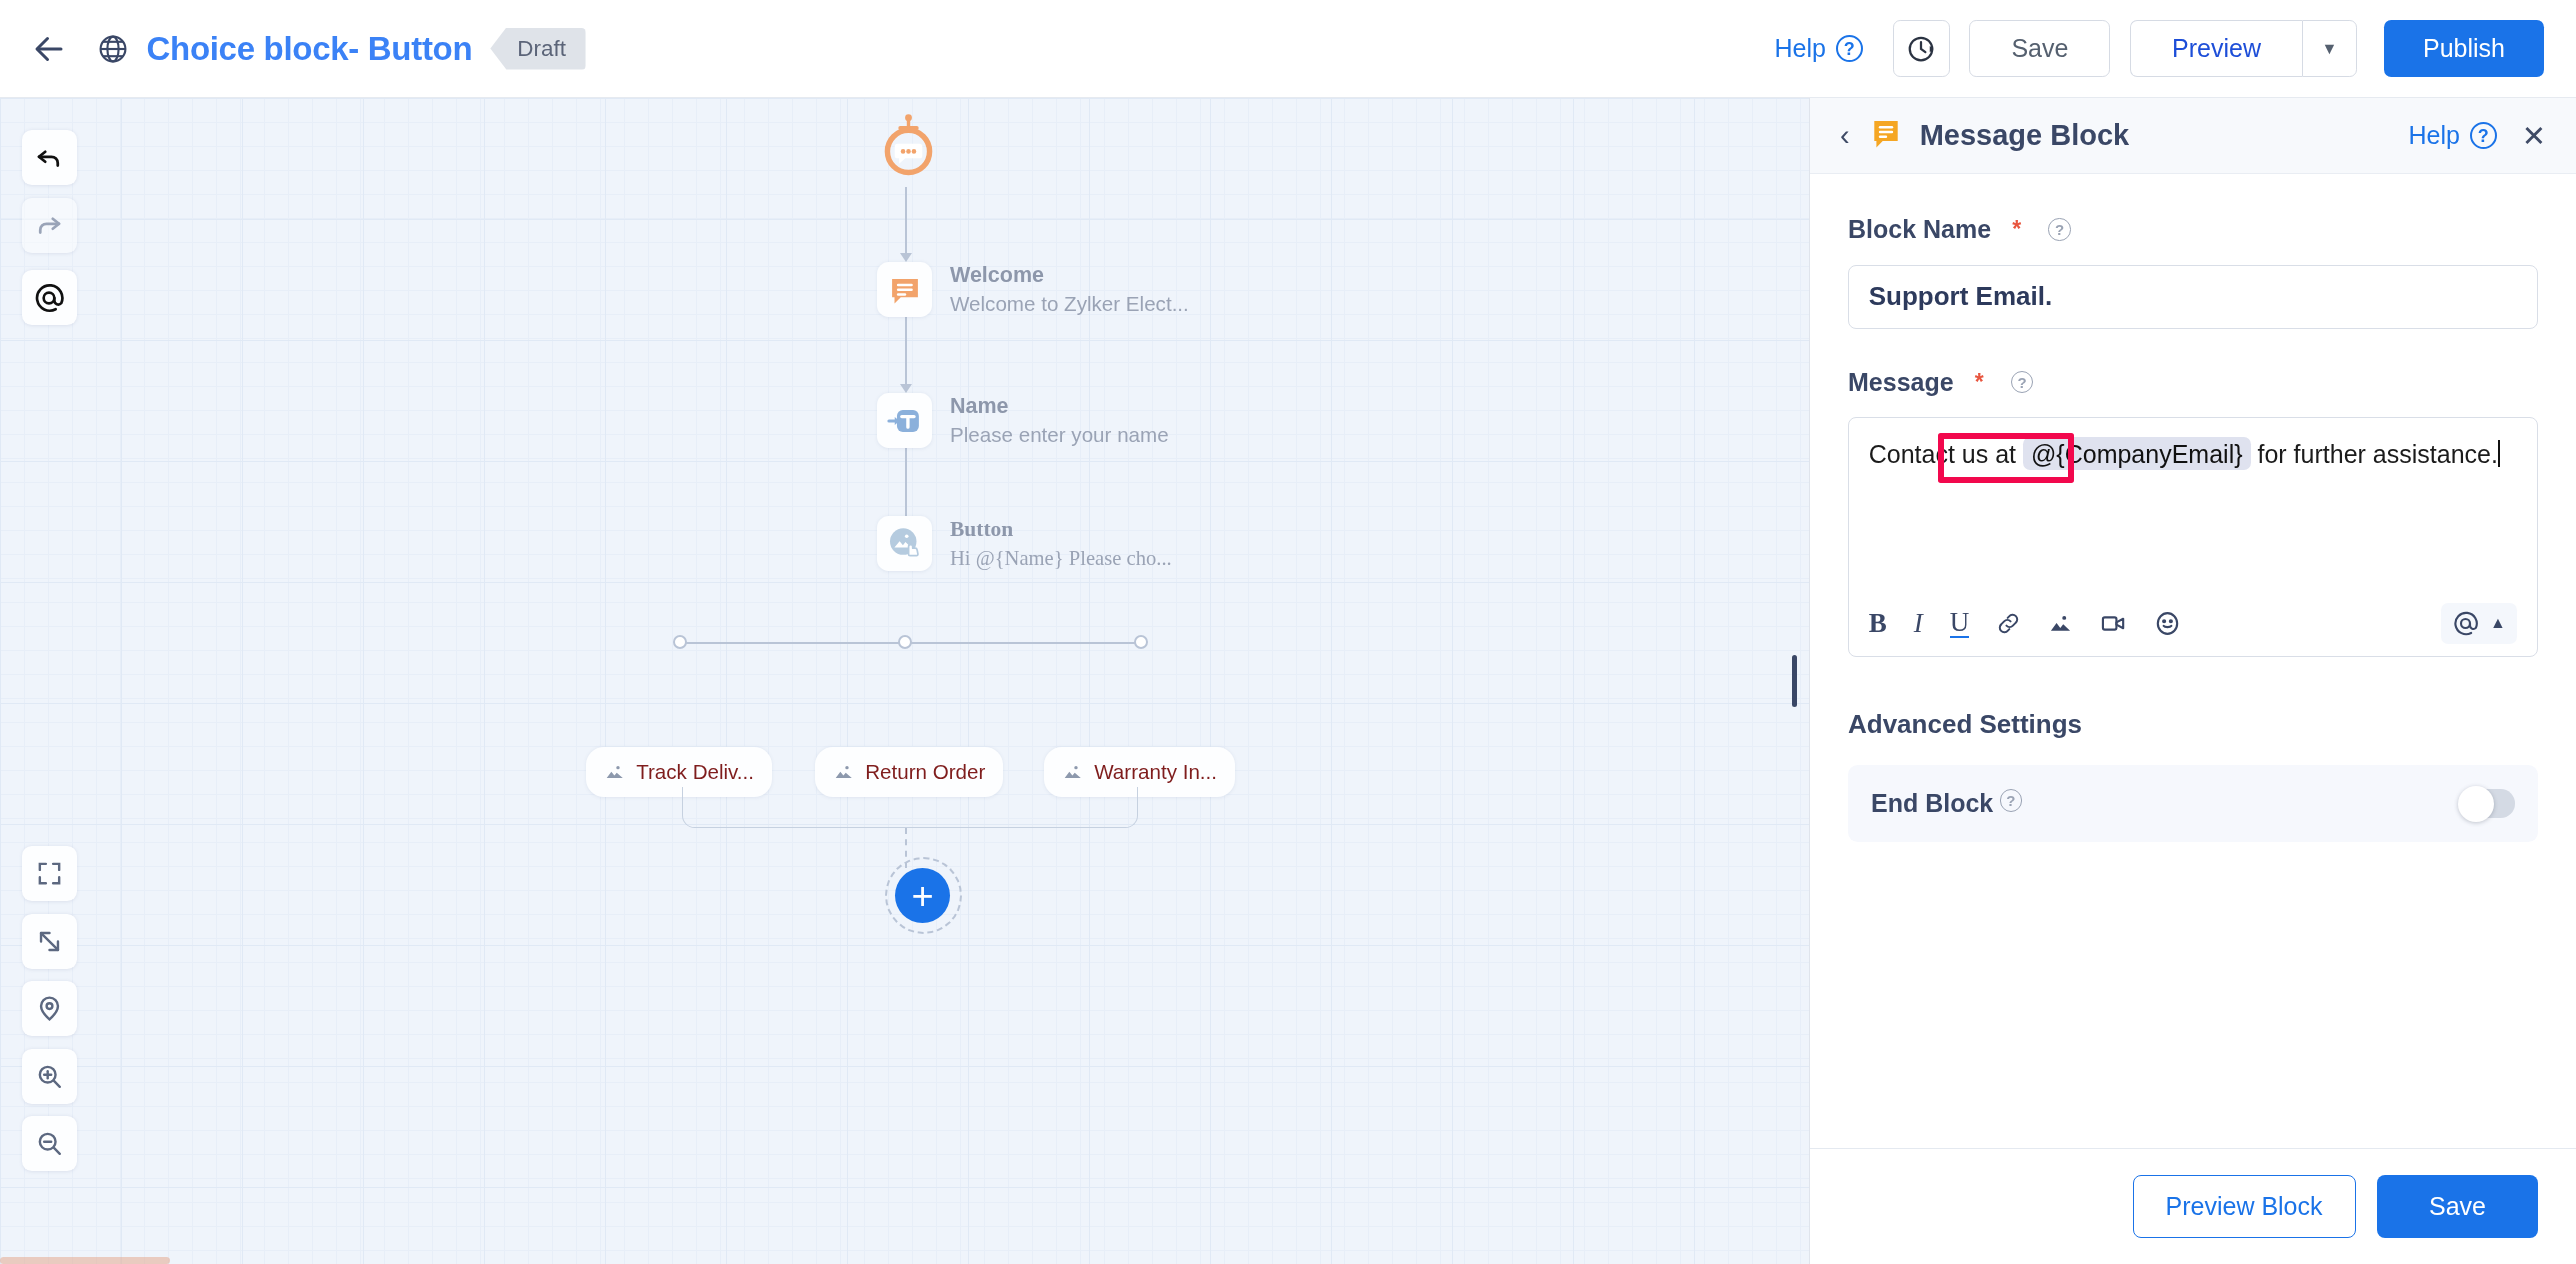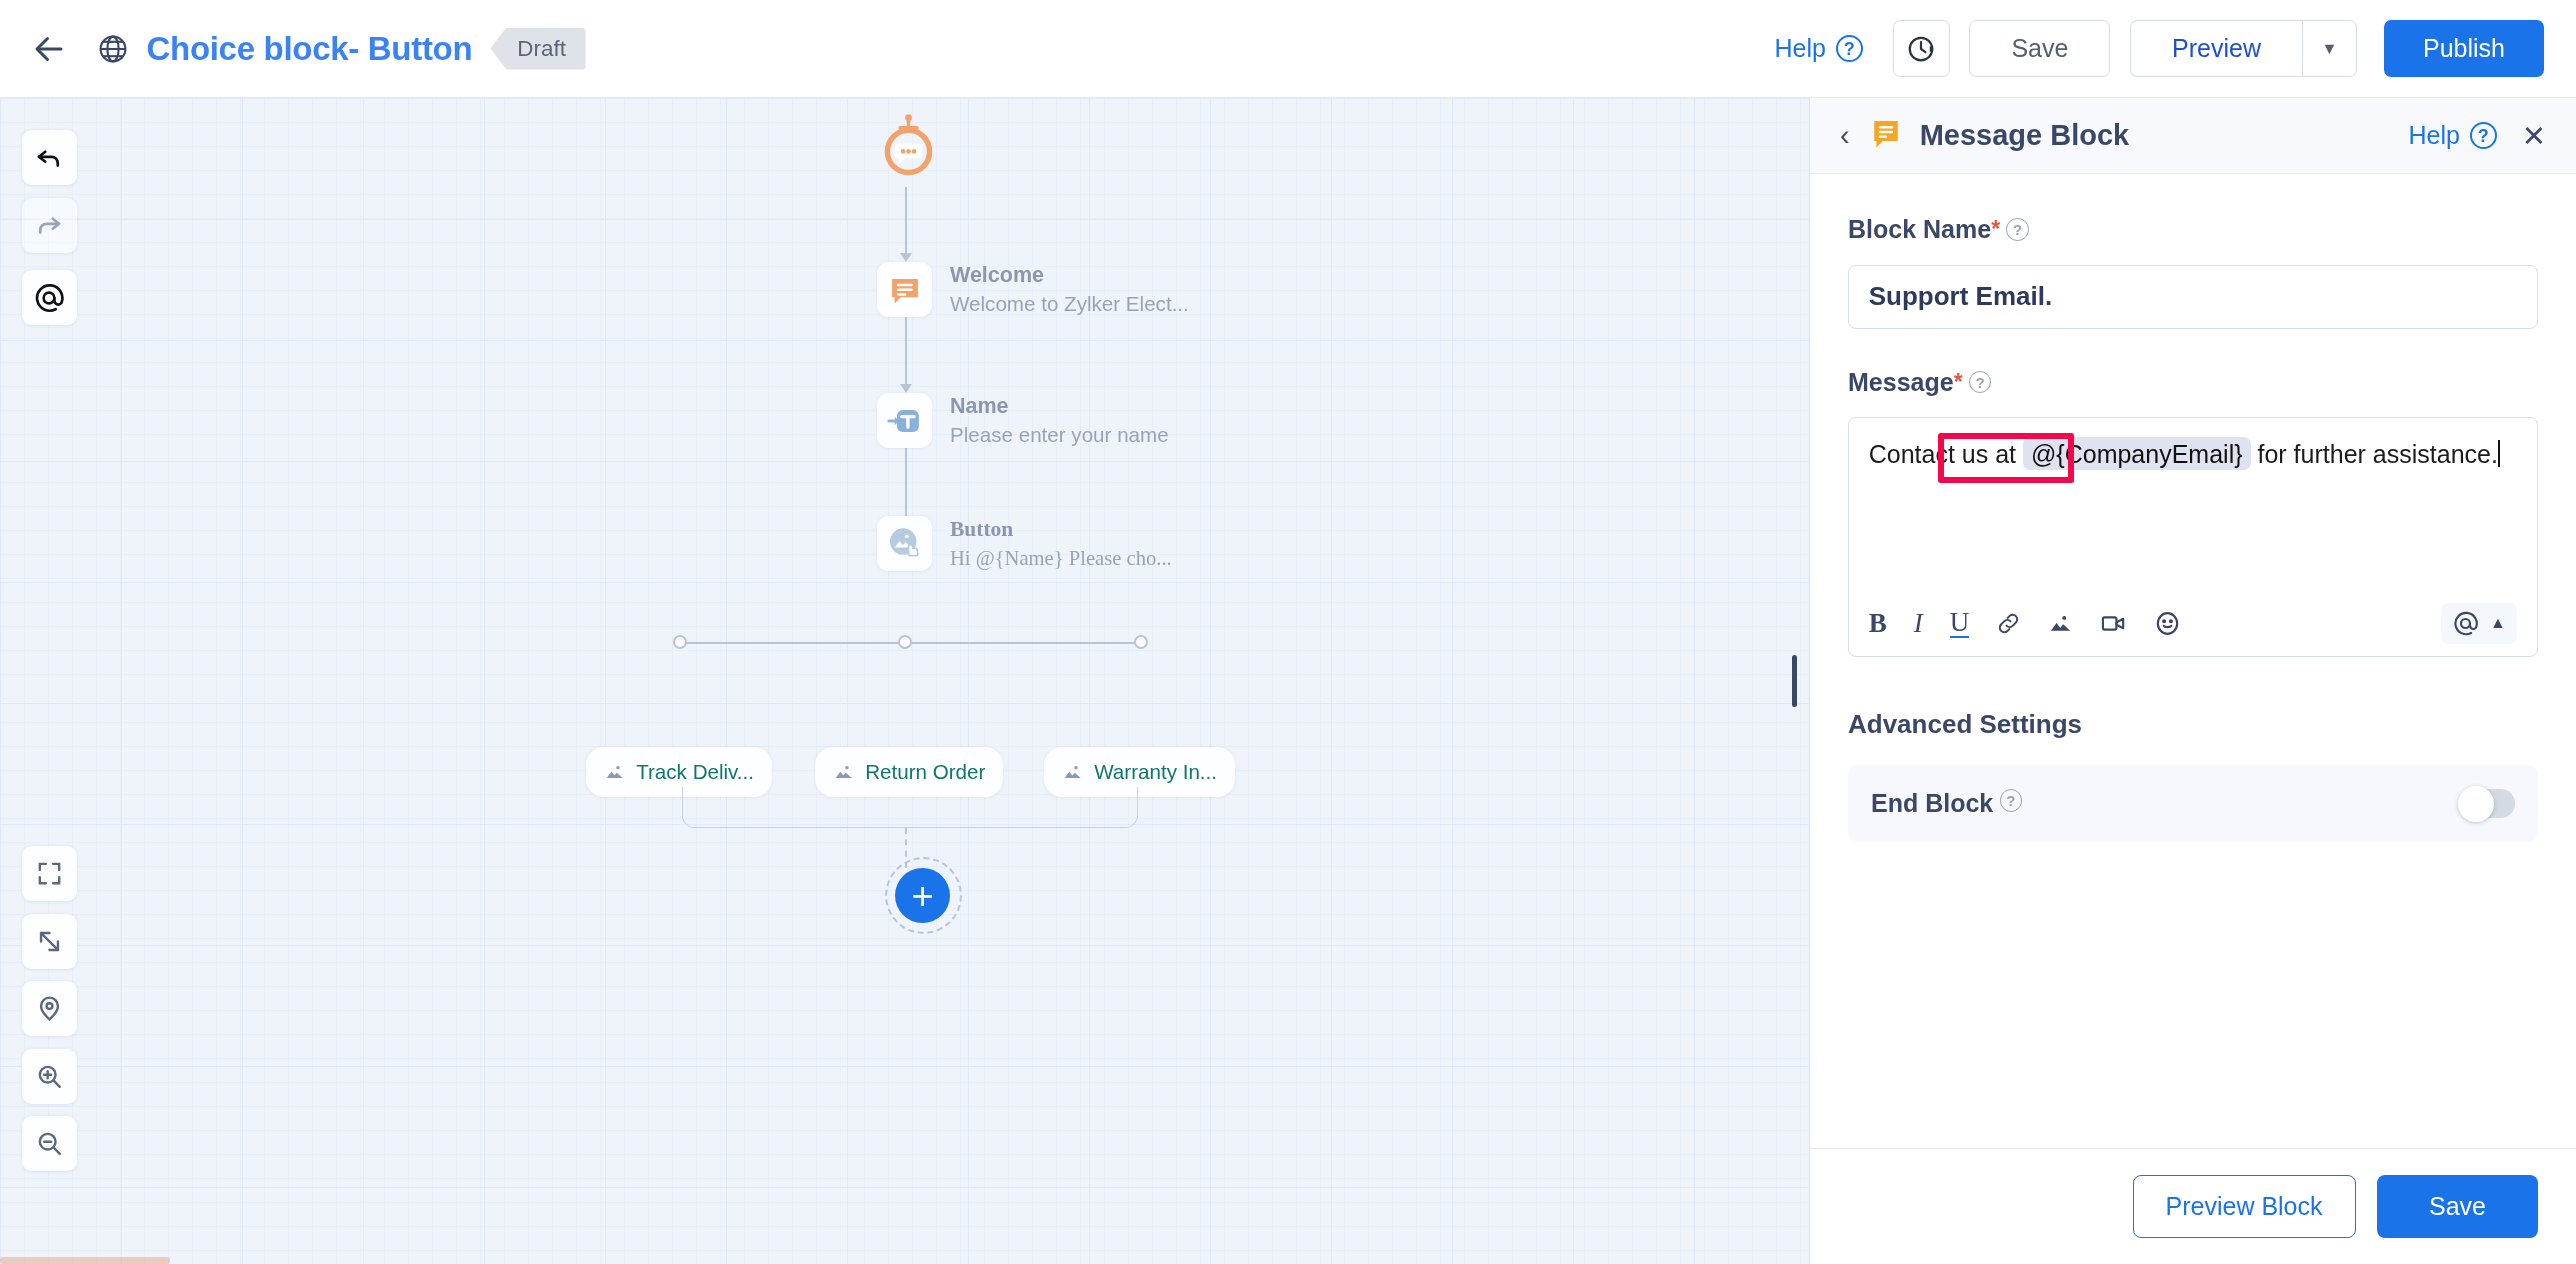--- a/index.html
+++ b/index.html
@@ -115,21 +115,21 @@
   }
   .arrowhead {
     position: absolute; width: 0; height: 0;
     border-left: 6.3px solid transparent; border-right: 6.3px solid transparent;
     border-top: 9px solid #b9c4d6;
   }
 
   .choice-btn {
     position: absolute; height: 50px; background: #fdfeff; border-radius: 18px;
     display: flex; align-items: center; padding: 0 18px; gap: 10.7px;
-    font-size: 20.6px; color: #0f766e; white-space: nowrap;
+    font-size: 20.6px; color: #7f1d1d; white-space: nowrap;
     box-shadow: 0 0.9px 3.6px rgba(90,110,150,.10); cursor: pointer;
   }
   .branch-line { position: absolute; height: 1.8px; background: #b9c4d6; }
   .branch-dot {
     position: absolute; width: 14.3px; height: 14.3px; border-radius: 50%;
     background: #fff; border: 2.2px solid #b9c4d6;
   }
   .merge-box {
     position: absolute; border: 1.8px solid #c6d1e0; border-top: none;
     border-radius: 0 0 12.5px 12.5px;
@@ -167,21 +167,21 @@
     background: #f7f9fc; border-bottom: 0.9px solid #e9edf3; flex: 0 0 auto;
   }
   .panel-chevron { font-size: 29px; color: #3f4b66; cursor: pointer; margin-right: 18px; }
   .panel-title { font-size: 29px; font-weight: bold; color: #3a4766; margin-left: 16px; }
   .panel-head-right { margin-left: auto; display: flex; align-items: center; gap: 25px; }
   .close-x { font-size: 29px; color: #3f4b66; cursor: pointer; }
 
   .panel-body { flex: 1 1 auto; padding: 41px 38px 0 38px; overflow: hidden; }
   .field-label {
     font-size: 25px; color: #3a4766; font-weight: bold;
-    display: flex; align-items: center; gap: 0; margin-bottom: 20.6px;
+    display: flex; align-items: center; gap: 21px; margin-bottom: 20.6px;
   }
   .req { color: #e8563f; font-size: 23px; }
   .qmark-sm {
     width: 22.4px; height: 22.4px; border: 1.6px solid #9aa3b4; border-radius: 50%;
     display: flex; align-items: center; justify-content: center;
     font-size: 15px; color: #9aa3b4; margin-left: 6.3px; font-weight: bold;
   }
   .text-input {
     width: 100%; height: 64px; border: 1.3px solid #d9dee7; border-radius: 8px;
     font-size: 26px; color: #2d3a5c; padding: 0 19.7px; font-weight: bold;

